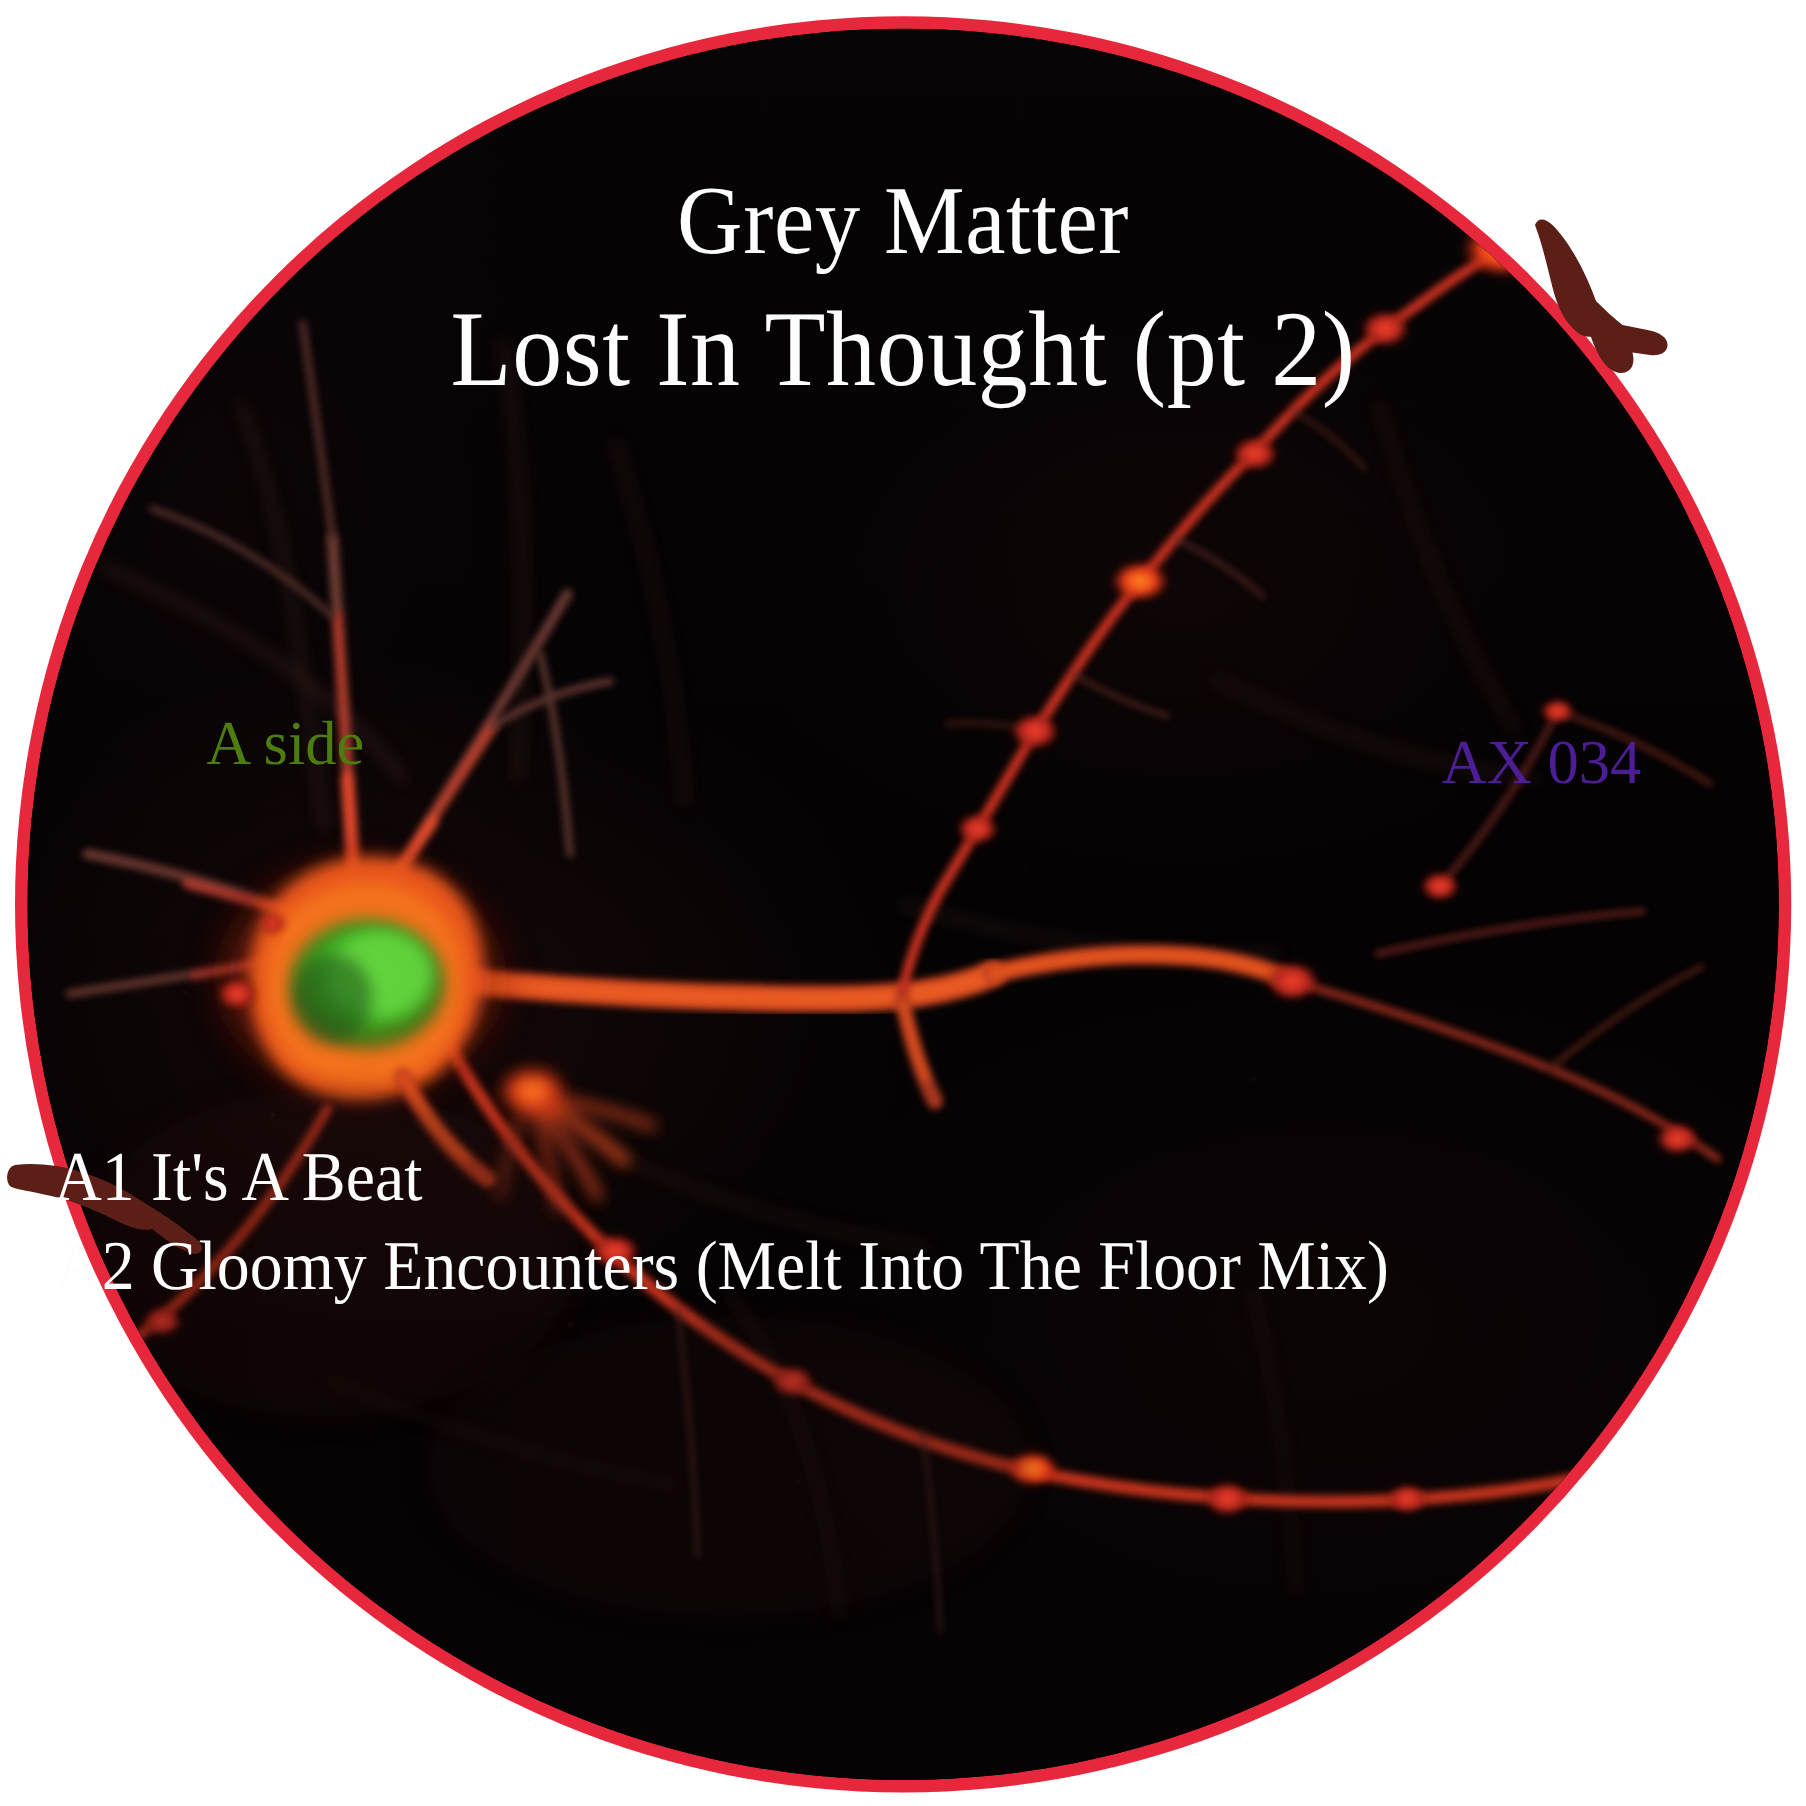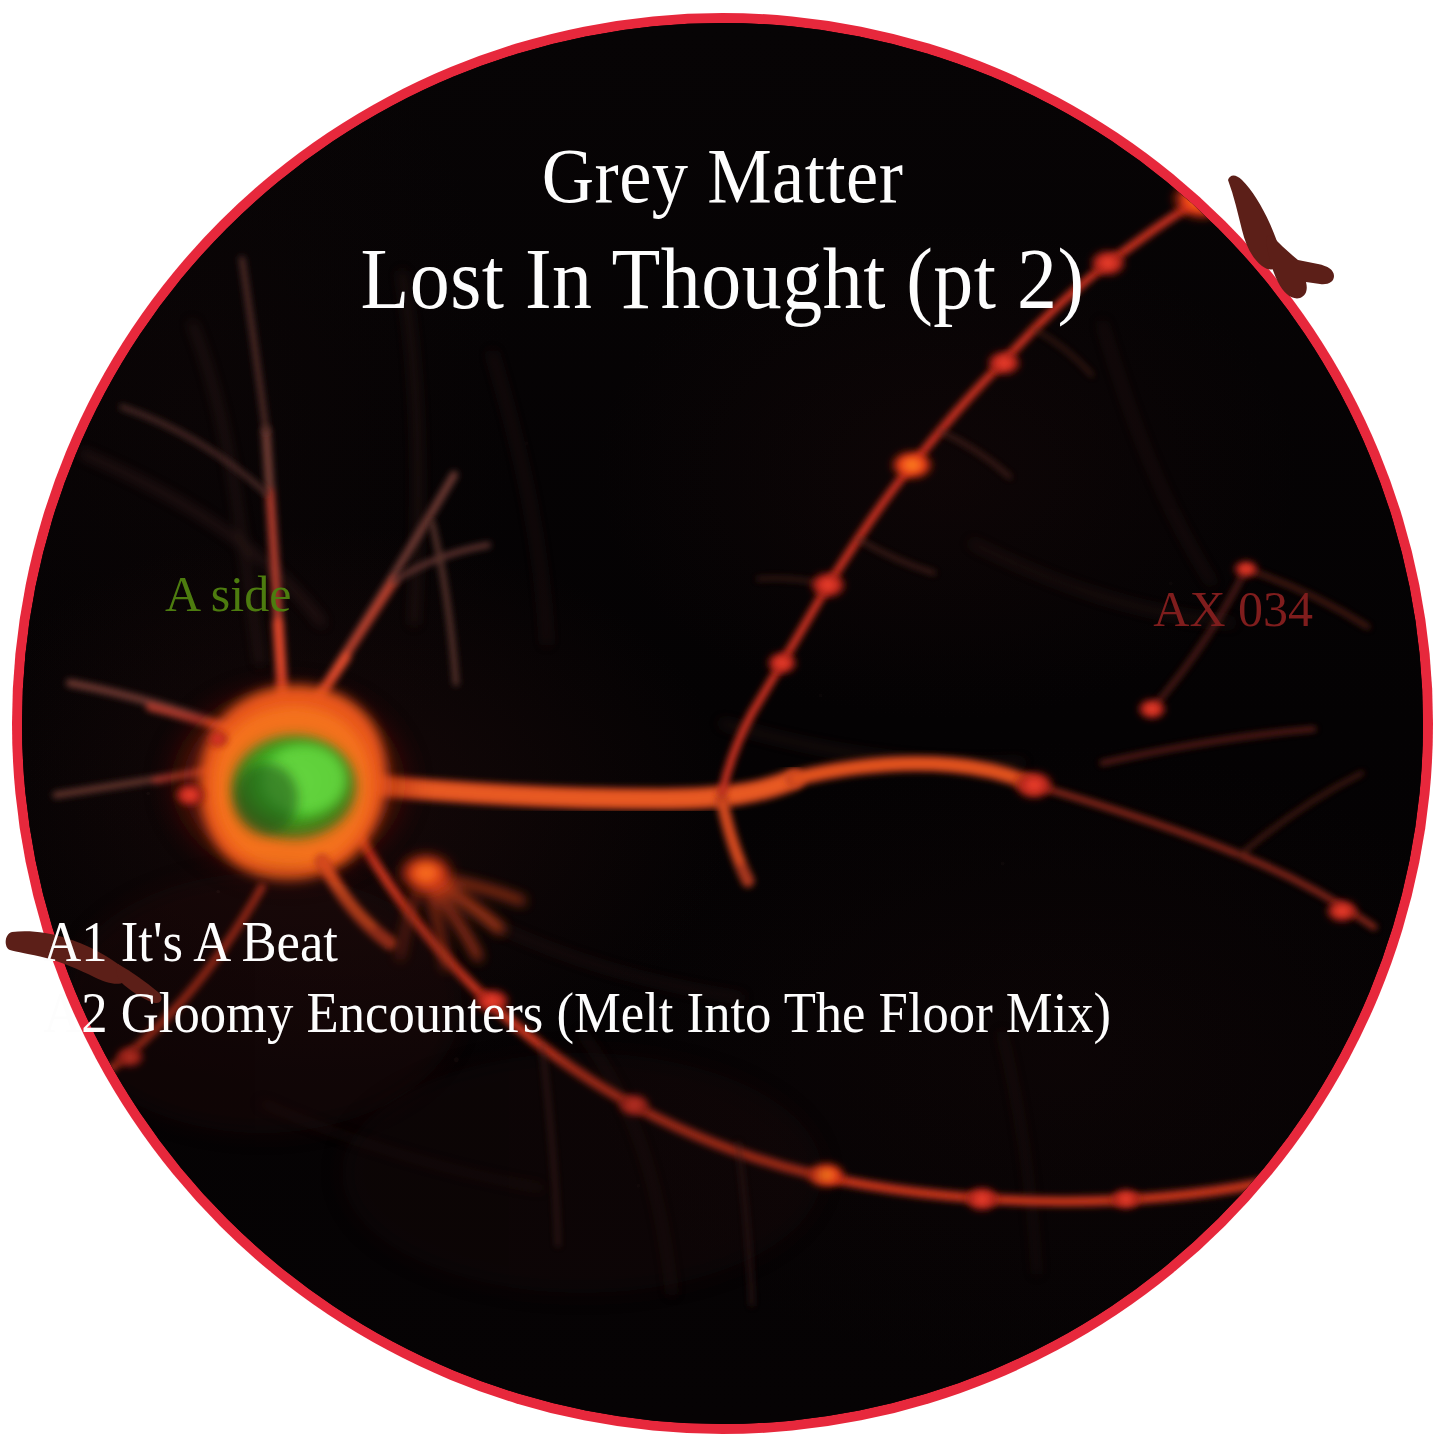--- a/index.html
+++ b/index.html
@@ -141,21 +141,21 @@
     line-height: 56px;
     color: #4d7c0f;
     white-space: nowrap;
   }
   .cat-label {
     position: absolute;
     right: 132px;
     top: 581px;
     font-size: 50px;
     line-height: 56px;
-    color: #7f1d1d;
+    color: #4c1d95;
     white-space: nowrap;
   }
 
   .tracklist {
     position: absolute;
     left: 0;
     top: 908px;
     width: 1445px;
   }
   .track-line {

